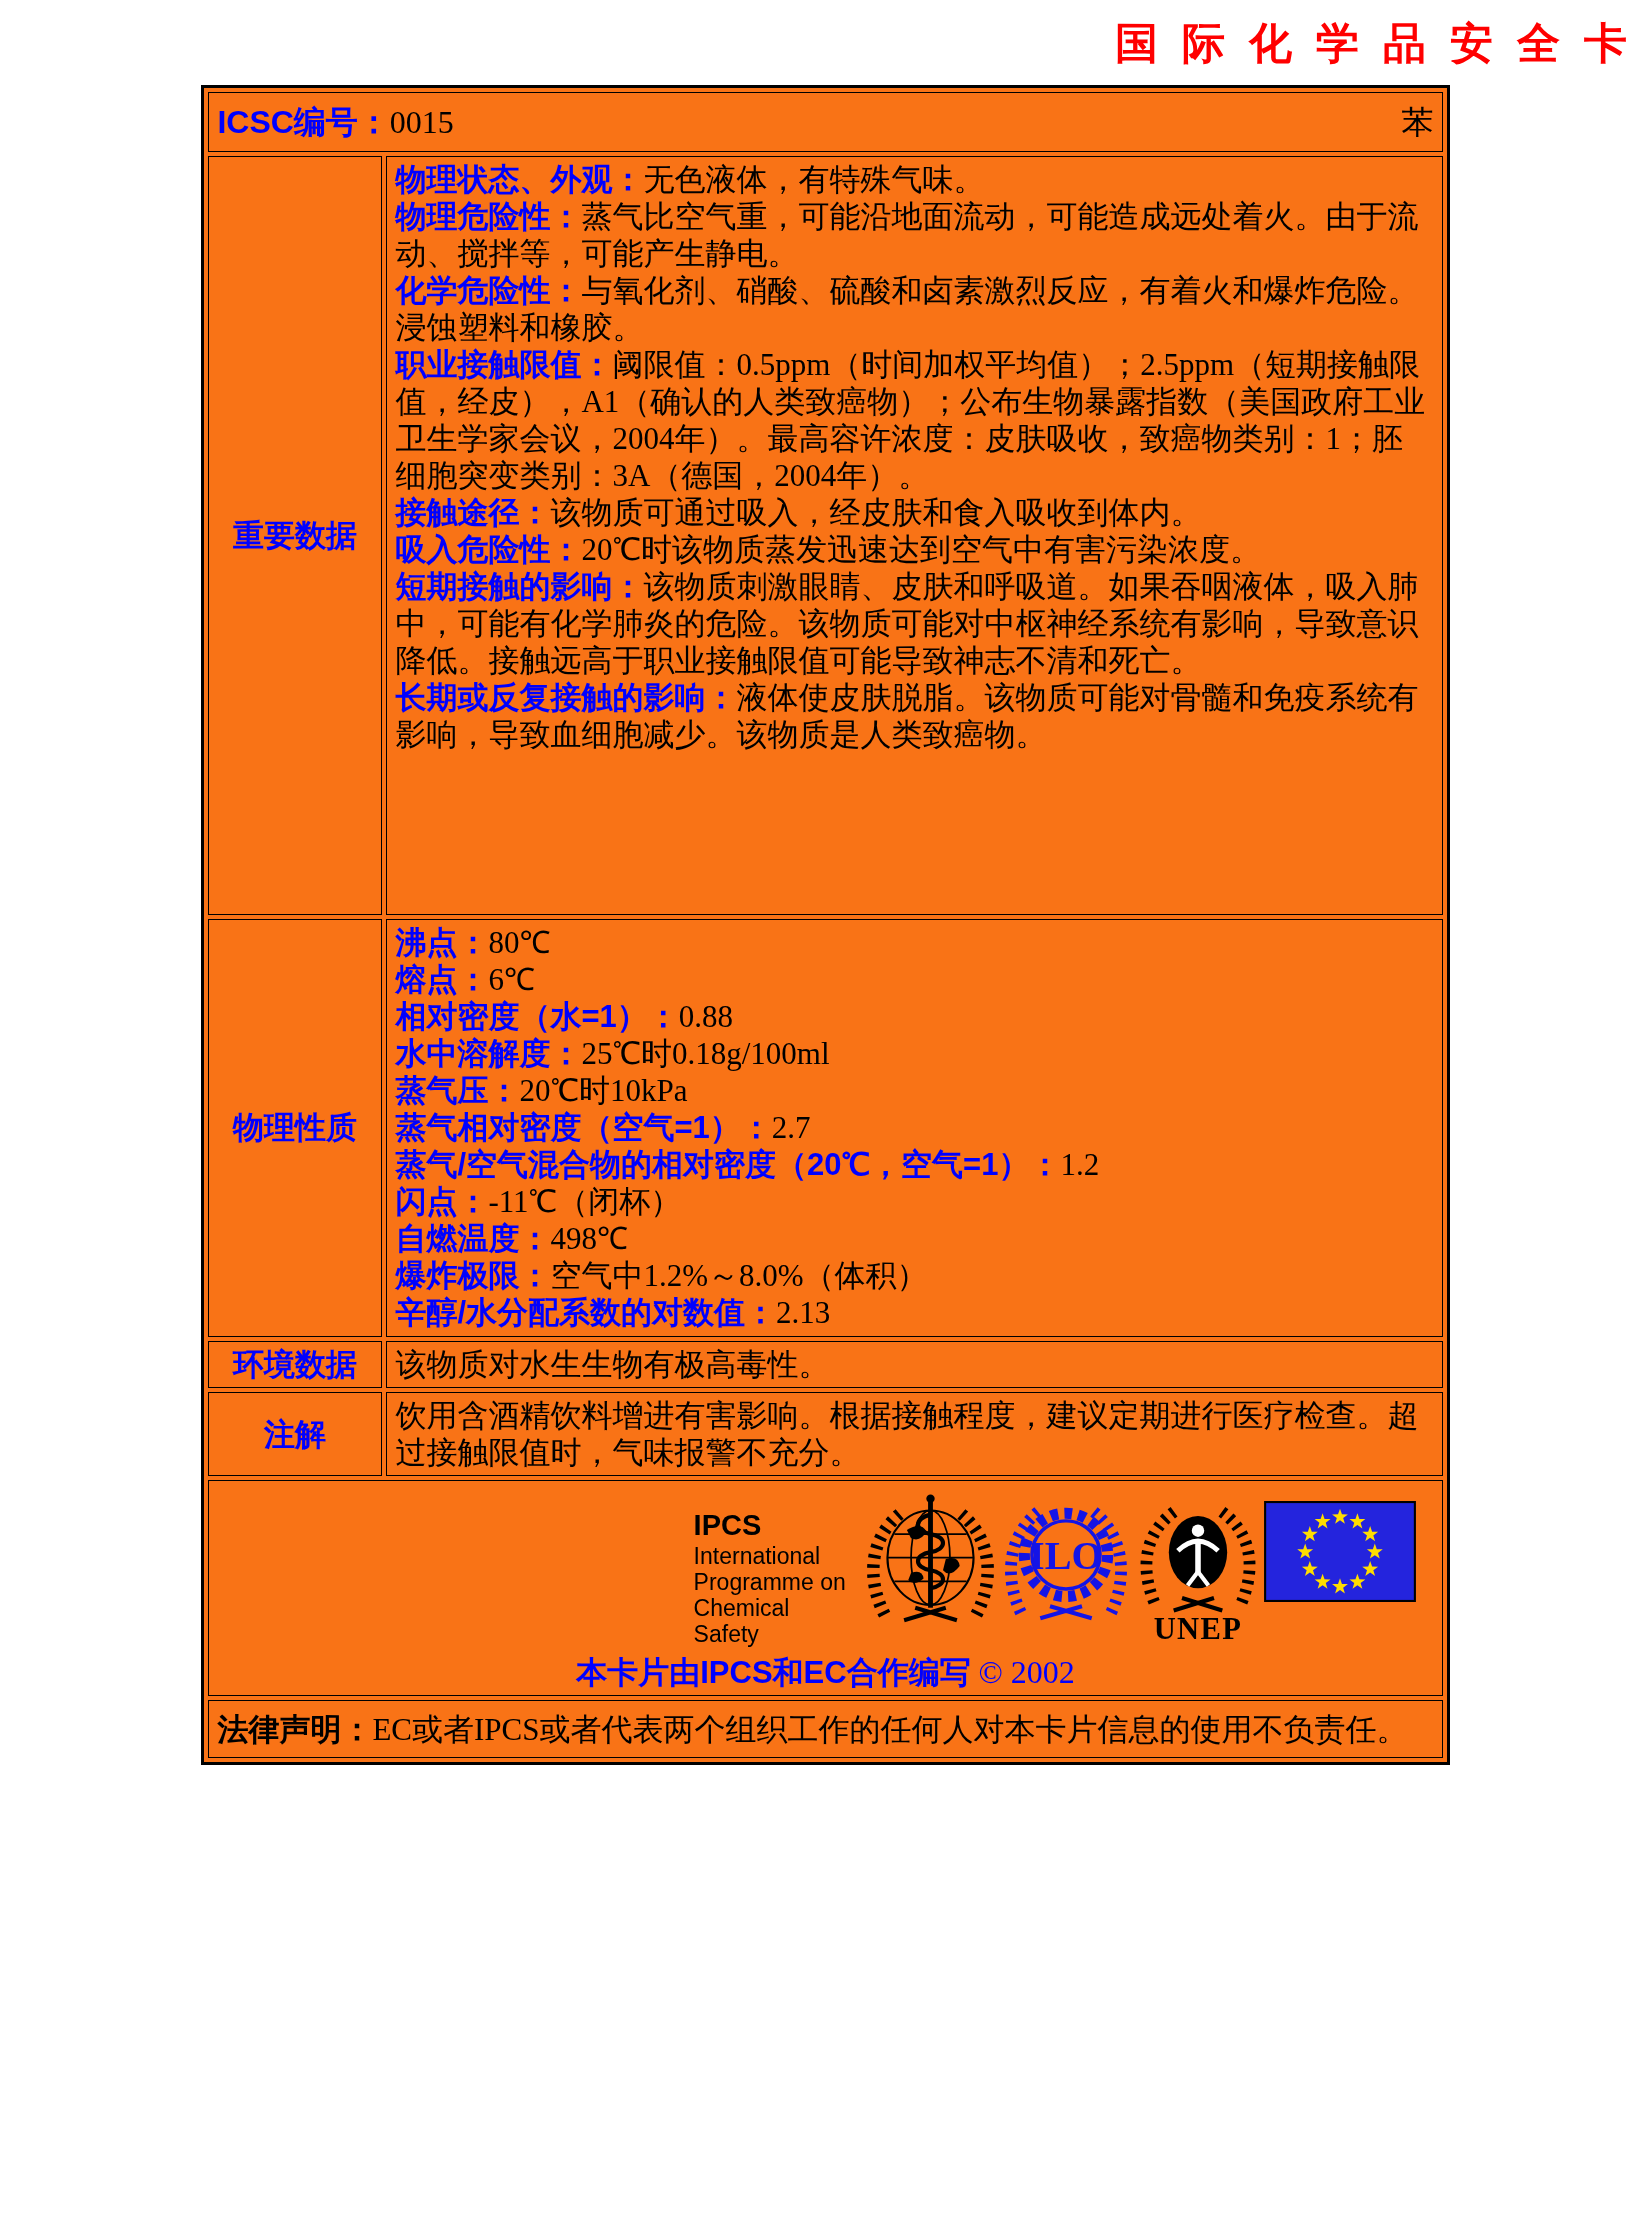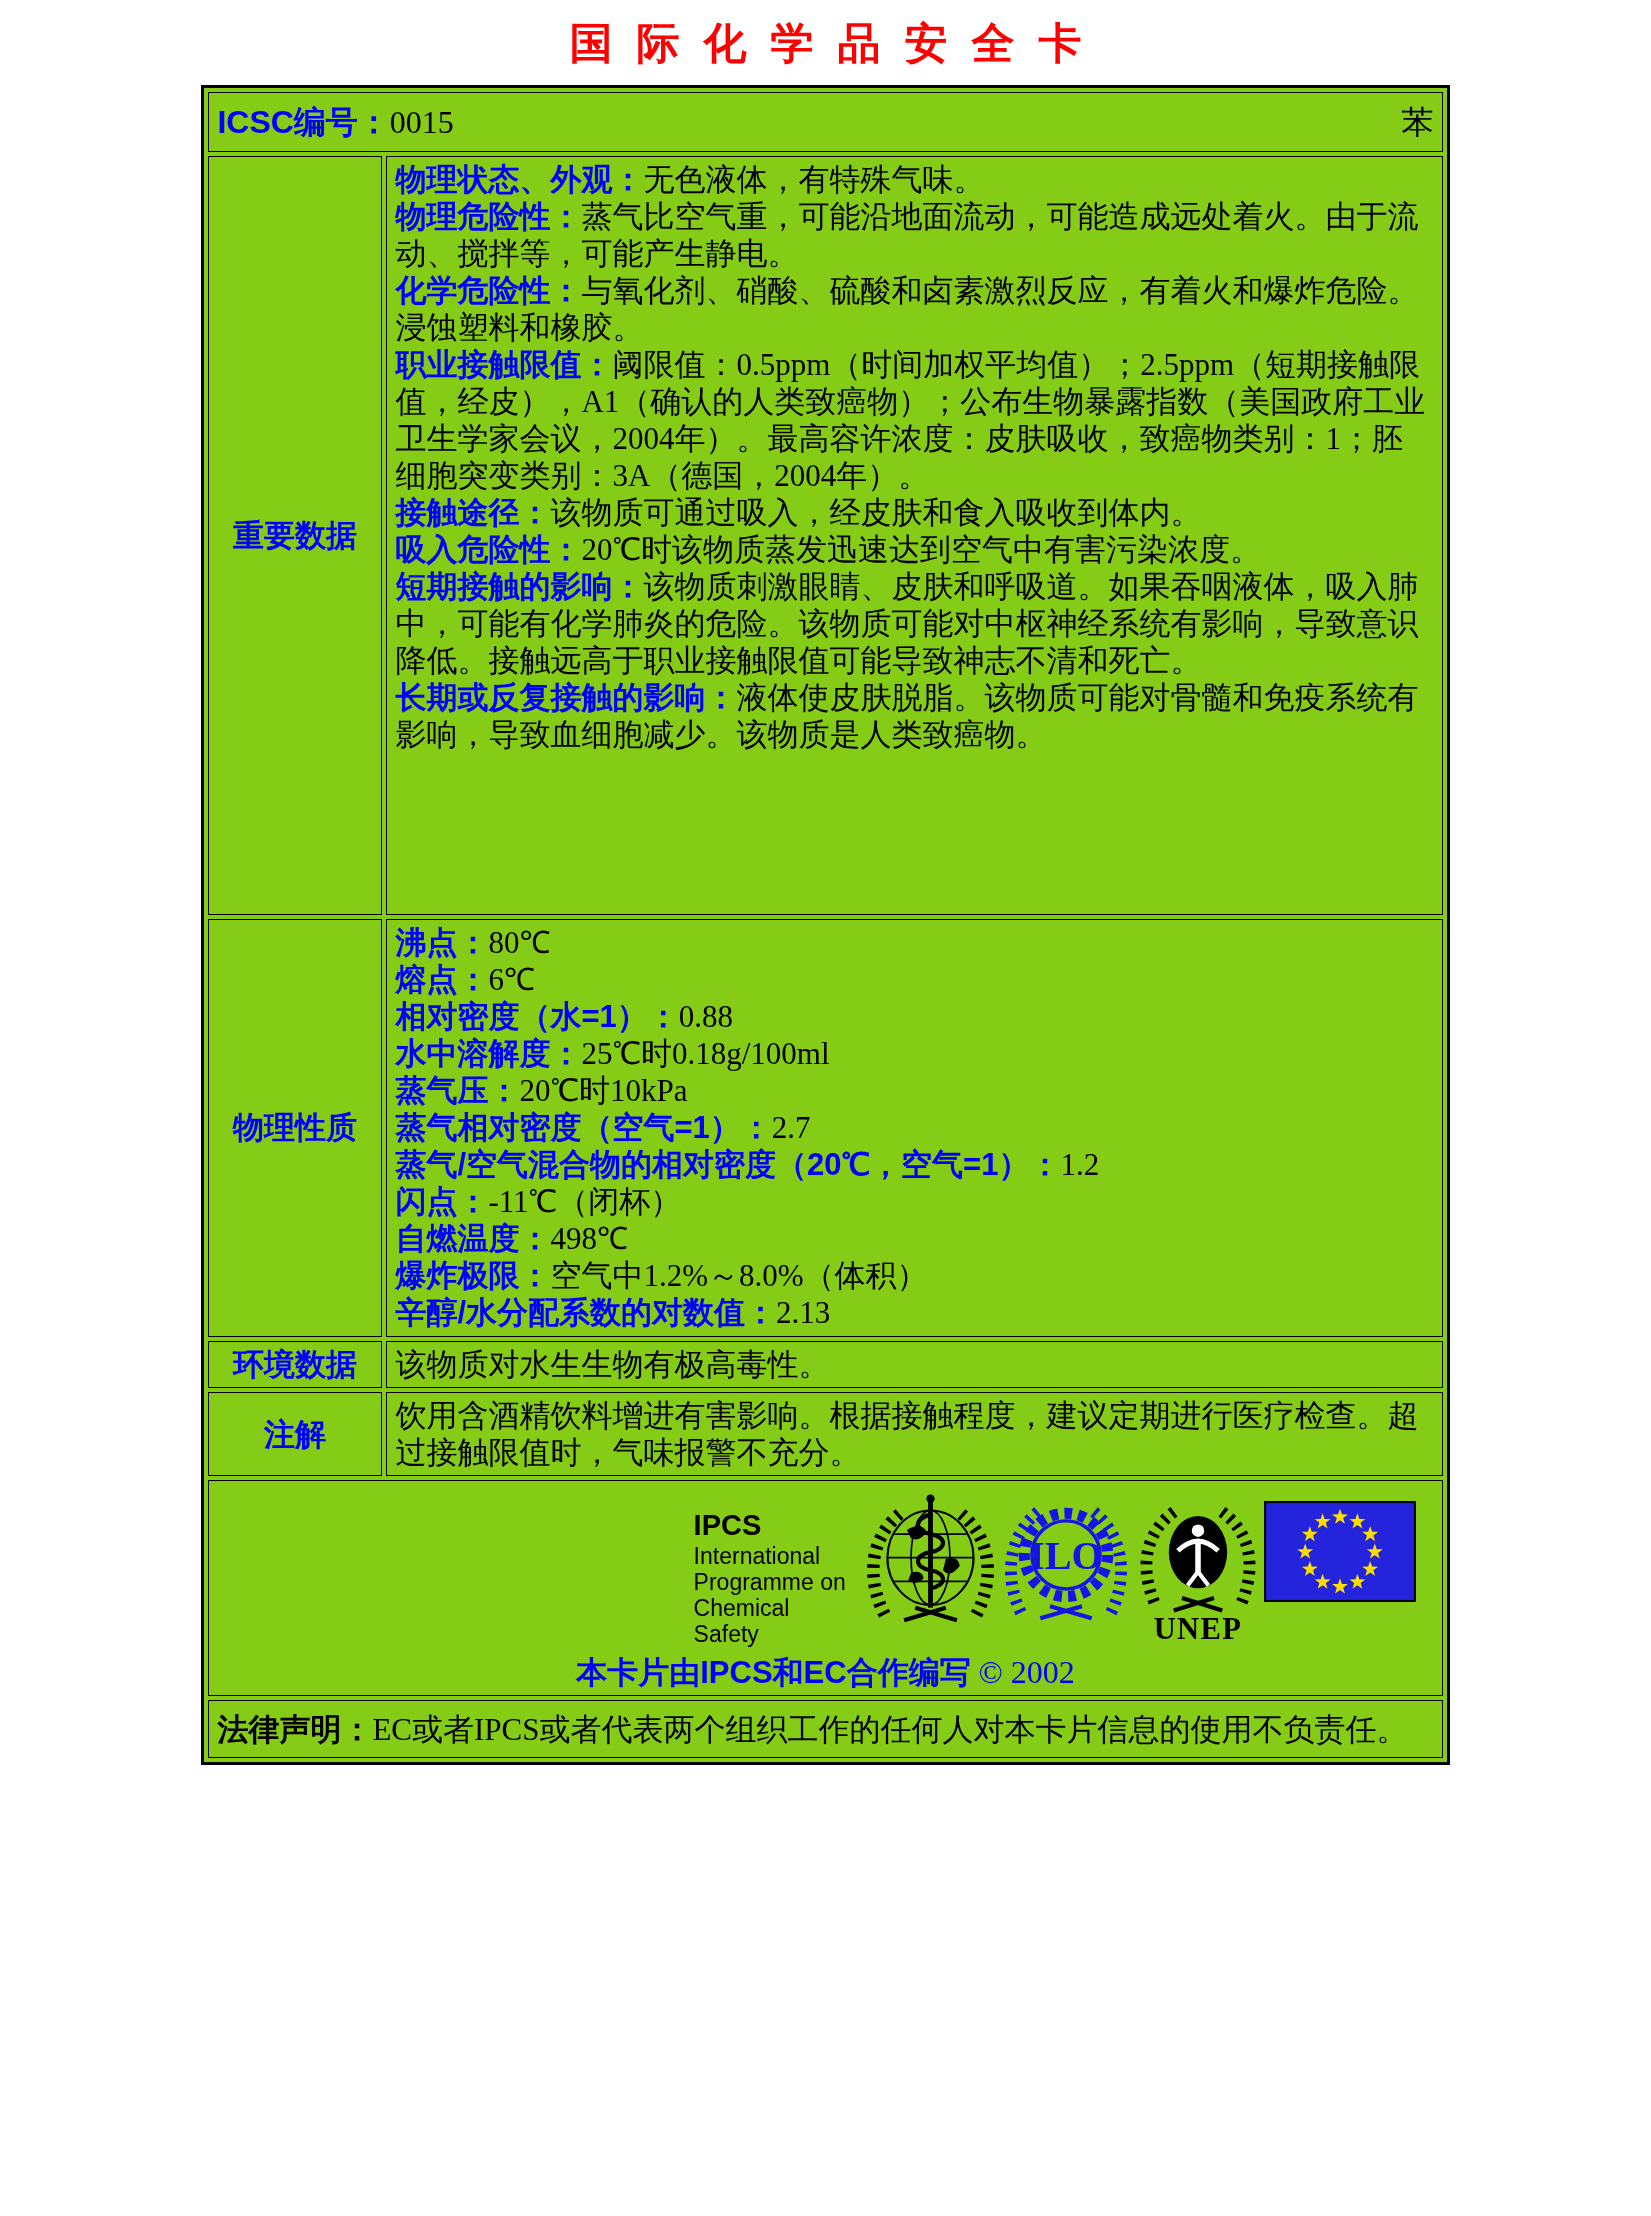--- a/index.html
+++ b/index.html
@@ -14,38 +14,38 @@
   html,body{margin:0;padding:0;}
   body{
     width:1651px;
     min-height:2216px;
     background:#ffffff;
     color:var(--ink);
     font-family:"Liberation Serif", serif;
   }
   .page{width:1651px;}
   .title{
-    text-align:center;
+    text-align:right;
     color:var(--title-red);
     font-family:"Liberation Sans", sans-serif;
     font-weight:bold;
     font-size:43px;
     letter-spacing:24px;
     padding-top:15.3px;
     padding-left:24px; 
     margin-bottom:9px;
     white-space:nowrap;
   }
   table.card{
     margin:12px auto;
     width:1249px;
     border:3.5px solid var(--ink);
     border-collapse:separate;
     border-spacing:4.2px;
-    background:#84cc16;
+    background:#f97316;
     table-layout:fixed;
   }
   table.card td{
     border:1.4px solid var(--ink);
     vertical-align:top;
     padding:4.2px 8.4px;
     font-size:31px;
     line-height:37px;
   }
   col.c-label{width:174px;}

